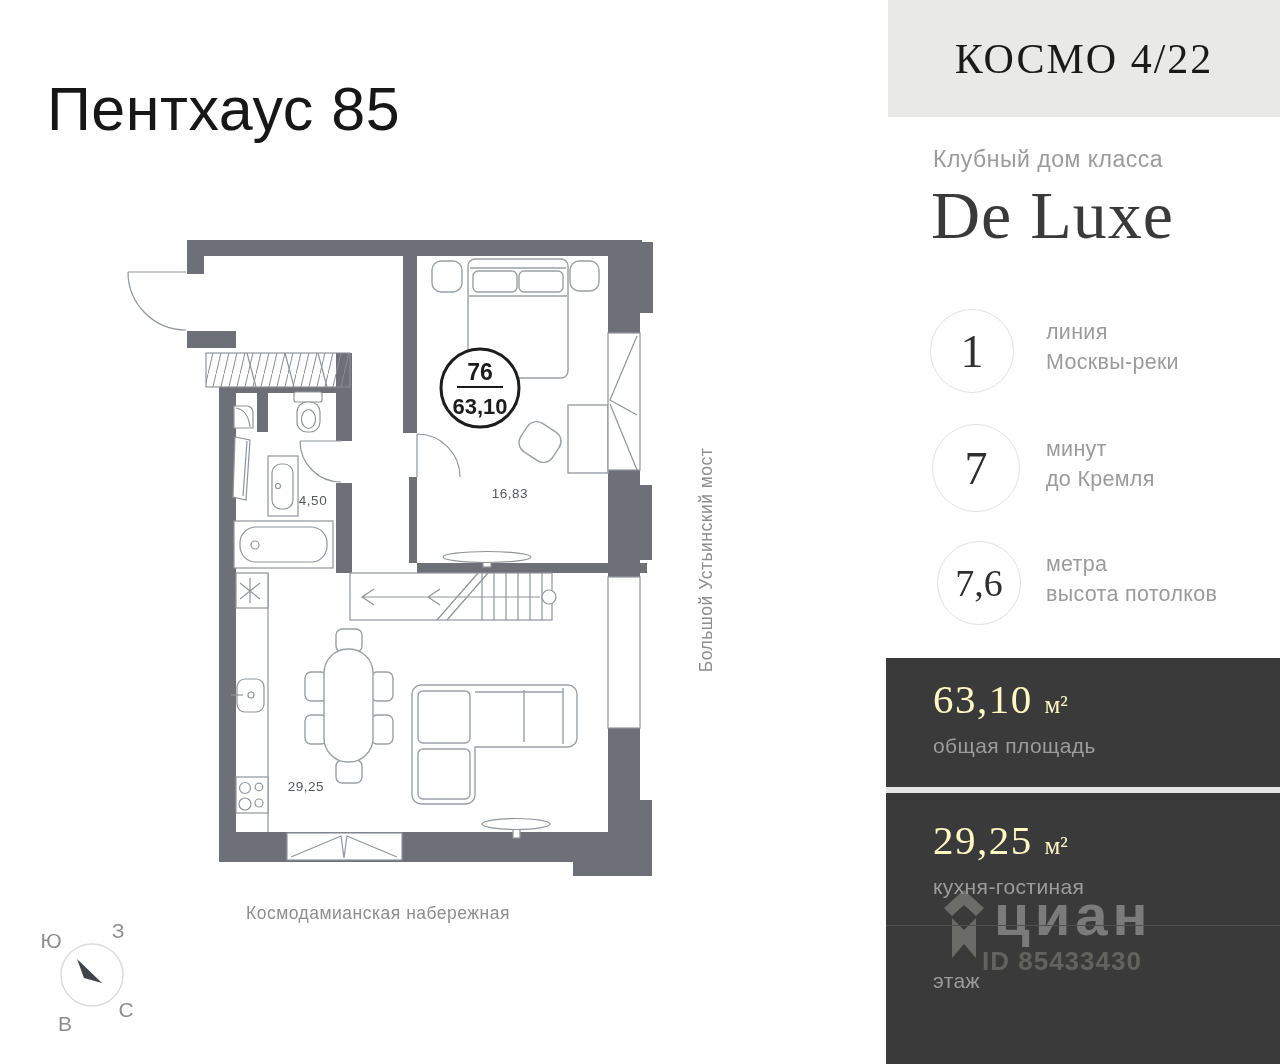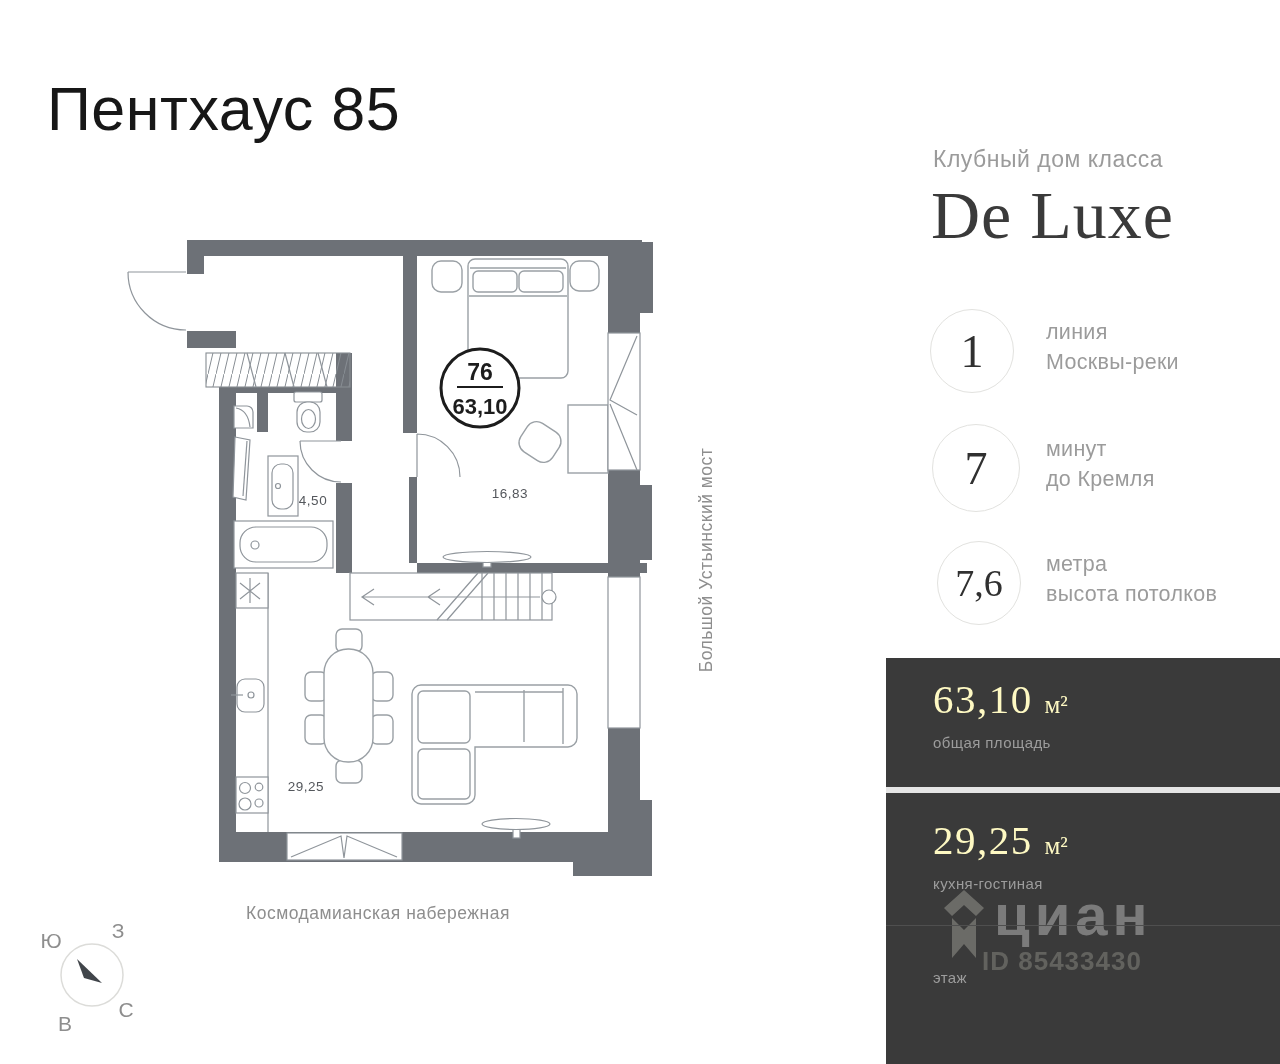--- a/index.html
+++ b/index.html
@@ -39,21 +39,21 @@
                  line-height:30px;letter-spacing:.3px;}
   #fl1{top:317px;}#fl2{top:434px;}#fl3{top:549px;}
   .dark{position:absolute;left:0;top:658px;width:394px;height:406px;background:#3a3a3a;overflow:hidden;}
   .stat{box-sizing:border-box;padding-left:47px;position:relative;z-index:2;}
   #s1{height:129px;padding-top:21px;}
   #s2{height:138px;padding-top:27px;border-top:6px solid #e5e5e5;}
   #s3{height:139px;padding-top:29px;border-top:1px solid #4f4f4f;}
   .stat-line{font-family:"Liberation Serif",serif;color:#fef9c3;font-size:41px;
              letter-spacing:1.5px;line-height:1;}
   .stat-unit{font-size:25px;letter-spacing:0;}
-  .stat-label{margin-top:15px;font-size:15px;color:#9c9c9c;letter-spacing:.4px;line-height:1;}
+  .stat-label{margin-top:15px;font-size:21px;color:#9c9c9c;letter-spacing:.4px;line-height:1;}
   .watermark{position:absolute;left:56px;top:228px;width:320px;height:130px;opacity:.62;z-index:1;}
   .wm-icon{position:absolute;left:0;top:2px;}
   .wm-brand{position:absolute;left:52px;top:0px;font-size:58px;font-weight:bold;color:#a3a3a3;
             letter-spacing:5px;line-height:1;}
   .wm-id{position:absolute;left:40px;top:62px;font-size:26px;font-weight:bold;color:#7b7b75;
          letter-spacing:1px;line-height:1;}
 </style>
 </head>
 <body>
 
@@ -233,20 +233,23 @@
       <polygon points="77,959 102,983 84,978" fill="#41454a"></polygon>
       <text class="cletter" x="51" y="948" text-anchor="middle">Ю</text>
       <text class="cletter" x="118" y="938" text-anchor="middle">З</text>
       <text class="cletter" x="126" y="1017" text-anchor="middle">С</text>
       <text class="cletter" x="65" y="1031" text-anchor="middle">В</text>
     </g>
   </svg>
 
   <aside class="panel">
 
+    <div class="panel-header">
+      <div class="brand">КОСМО 4/22</div>
+    </div>
 
     <div class="class-label">Клубный дом класса</div>
     <div class="class-value">De Luxe</div>
 
     <div id="fc1" class="feature-circle">
       <span>1</span>
     </div>
     <div id="fl1" class="feature-label">
       <div>линия</div>
       <div>Москвы-реки</div>

